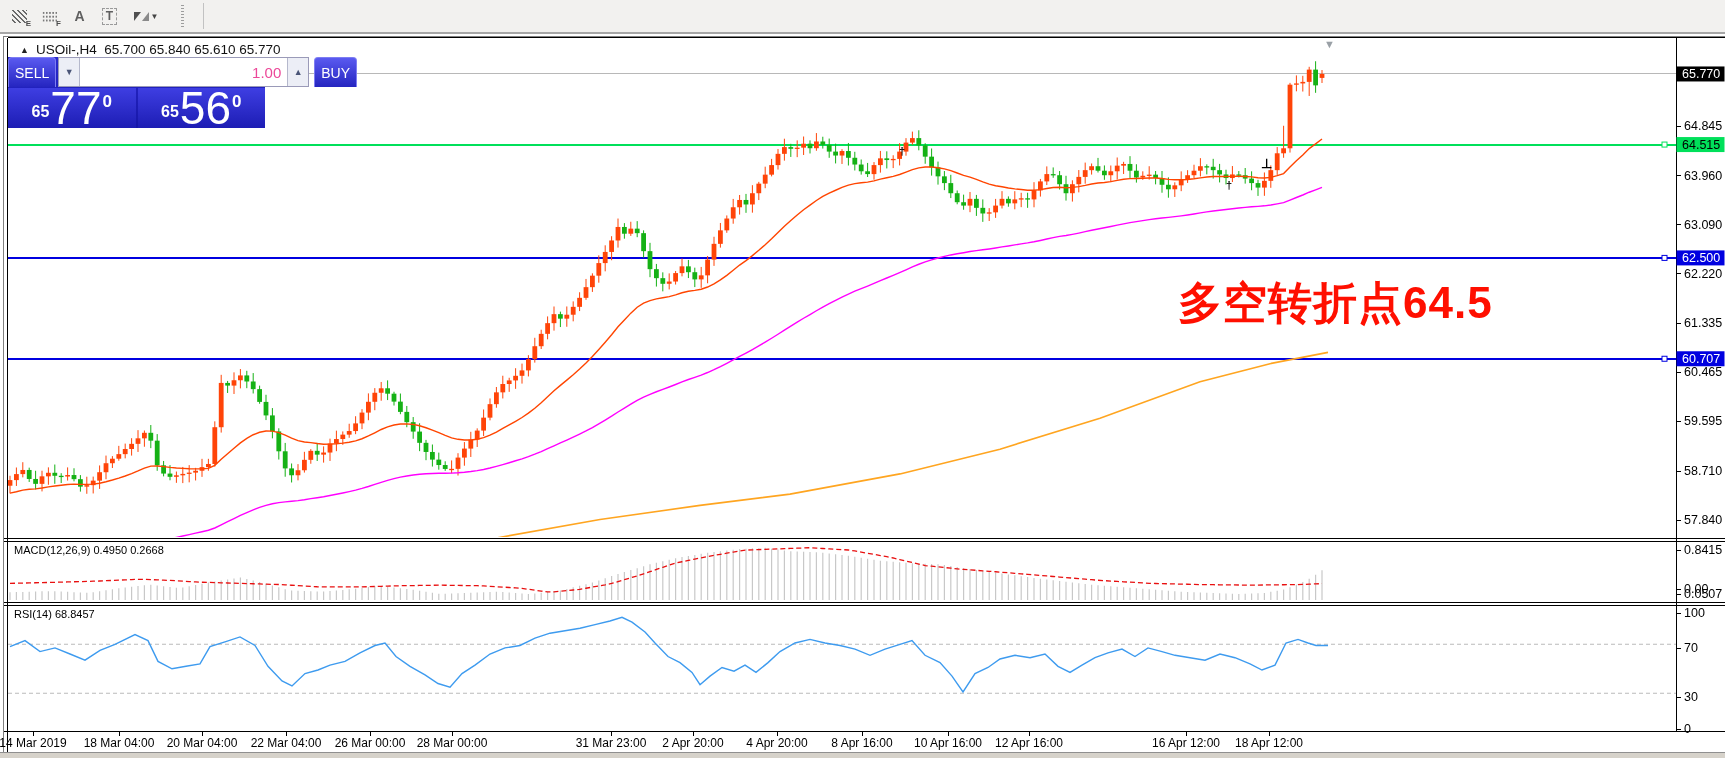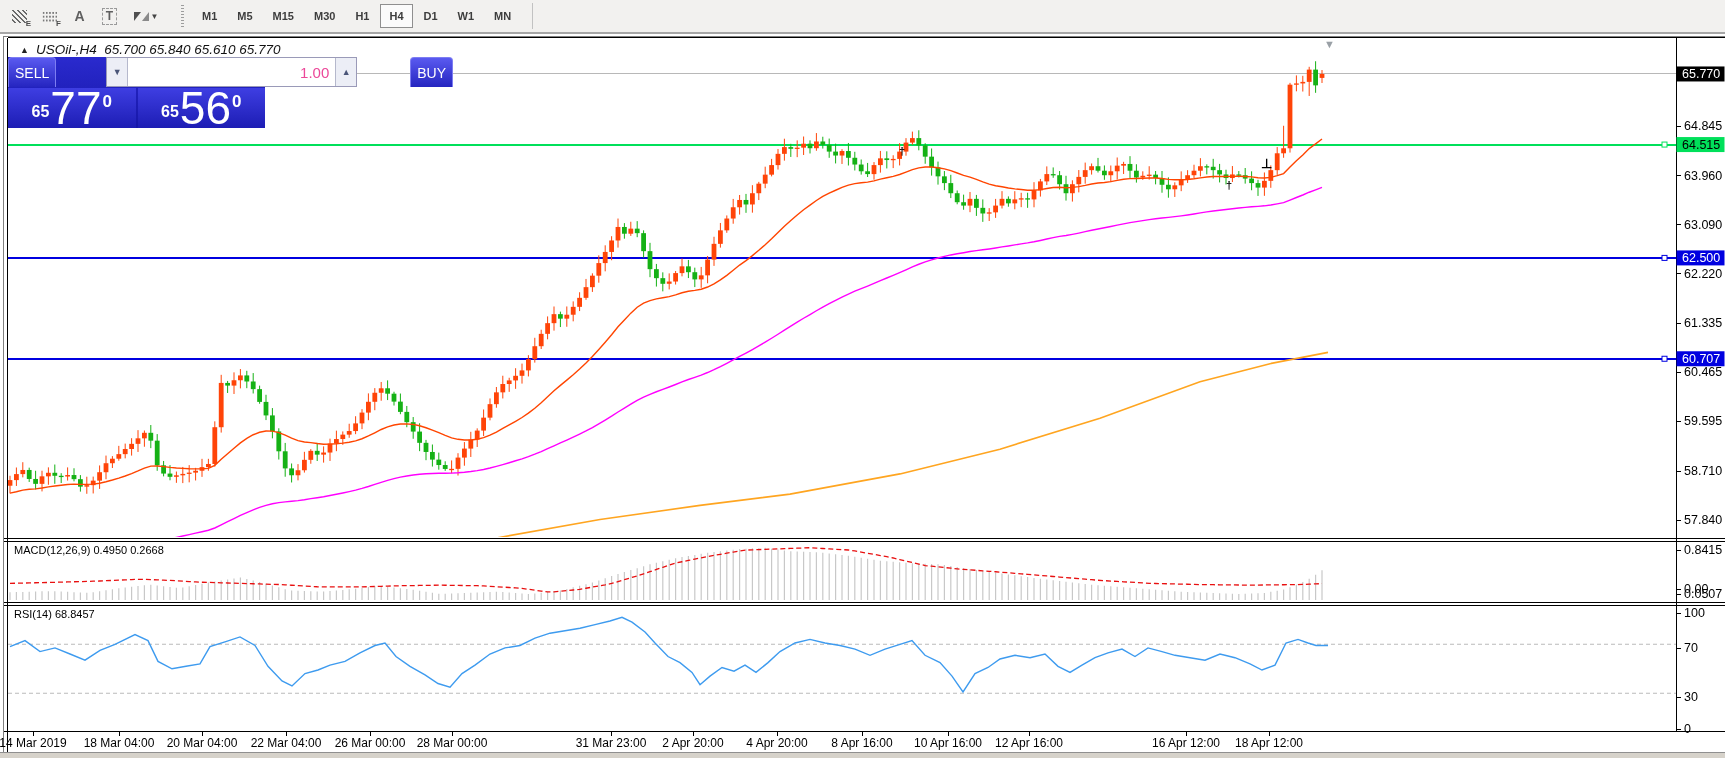--- a/index.html
+++ b/index.html
@@ -24,34 +24,34 @@
              background:repeating-linear-gradient(180deg,#9d9d9d 0 1px,transparent 1px 3px);}
   .tb-sep{width:1px;height:26px;background:#c2c2c2;margin:0 10px;}
   #tf-group{display:flex;align-items:center;}
   .tf-btn{font-size:11px;font-weight:bold;color:#3d3d3d;padding:5px 8px;margin-right:2px;background:transparent;
           border:1px solid transparent;cursor:default;font-family:"Liberation Sans",sans-serif;}
   .tf-btn.active{background:#fbfbfb;border:1px solid #8f8f8f;}
 
   
   svg#cv{position:absolute;left:0;top:0;}
   .chart-title{position:absolute;left:20px;top:42px;font-size:13.5px;color:#111;display:flex;align-items:center;gap:7px;}
-  .chart-title .txt{white-space:pre;font-style:italic;}
+  .chart-title .txt{white-space:pre;}
   .tri{font-size:9px;color:#222;}
 
   .annotation{position:absolute;left:1178px;top:274px;font-size:44px;font-weight:bold;letter-spacing:1px;
               font-family:"Liberation Sans",sans-serif;}
   .ind-label{position:absolute;font-size:11px;color:#000;}
   .macd-label{left:14px;top:544px;}
   .rsi-label{left:14px;top:608px;}
   .marker{position:absolute;font-weight:bold;line-height:1;}
 
   
   .trade-panel{position:absolute;left:8px;top:57px;width:257px;height:71px;
                background:linear-gradient(180deg,#2a2ace,#1717a8);display:flex;flex-direction:column;}
-  .tp-top{display:flex;height:40px;align-items:stretch;gap:48px;}
+  .tp-top{display:flex;height:40px;align-items:stretch;}
   .tp-tab{border:1px solid #7d7df2;border-bottom:none;border-radius:4px 4px 0 0;
           background:linear-gradient(180deg,#5a5af0,#2525c0);color:#fff;font-size:14px;
           font-family:"Liberation Sans",sans-serif;cursor:default;}
   .tp-sell{width:69px;margin-right:2px;}
   .tp-buy{width:60px;margin-left:5px;text-align:center;}
   .tp-vol{display:flex;flex:1;background:#fff;border:1px solid #9a9ab8;box-sizing:border-box;}
   .tp-spin{width:21px;background:#eceef6;border:none;border-right:1px solid #b5b8cc;color:#4a5578;
            font-size:9px;cursor:default;padding:0;}
   .tp-spin:last-child{border-right:none;border-left:1px solid #b5b8cc;}
   .tp-input{flex:1;border:none;outline:none;text-align:right;font-size:15px;padding-right:6px;min-width:0;
@@ -818,31 +818,20 @@
       <span class="glyph-t">T</span>
     </div>
     <div class="tool-btn" style="width:40px">
       <span class="arrows-icon">
           <span class="arr-up"></span>
           <span class="arr-dn"></span>
         </span>
       <span class="caret">▼</span>
     </div>
     <div class="tb-handle"></div>
-    <div id="tf-group">
-        <button class="tf-btn">M1</button>
-        <button class="tf-btn">M5</button>
-        <button class="tf-btn">M15</button>
-        <button class="tf-btn">M30</button>
-        <button class="tf-btn">H1</button>
-        <button class="tf-btn active">H4</button>
-        <button class="tf-btn">D1</button>
-        <button class="tf-btn">W1</button>
-        <button class="tf-btn">MN</button>
-      </div>
     <div class="tb-sep"></div>
   </div>
 
   <div class="chart-title">
     <span class="tri">▲</span>
     <span class="txt">USOil-,H4  65.700 65.840 65.610 65.770</span>
   </div>
 
   <div class="trade-panel">
     <div class="tp-top">
@@ -861,20 +850,21 @@
         <span class="tp-sup">0</span>
       </div>
       <div class="tp-price">
         <span class="tp-small">65</span>
         <span class="tp-big">56</span>
         <span class="tp-sup">0</span>
       </div>
     </div>
   </div>
 
+  <div class="annotation" style="color: rgb(255, 15, 0);">多空转折点64.5</div>
   <div class="ind-label macd-label">MACD(12,26,9) 0.4950 0.2668</div>
   <div class="ind-label rsi-label">RSI(14) 68.8457</div>
   <div id="markers">
       <div class="marker" style="position: absolute; left: 899px; top: 146px; color: rgb(0, 0, 0); font-size: 11px;">†</div>
       <div class="marker" style="position: absolute; left: 1226px; top: 180px; color: rgb(0, 0, 0); font-size: 11px;">†</div>
       <div class="marker" style="position: absolute; left: 1261px; top: 157px; color: rgb(0, 0, 0); font-size: 13px;">⊥</div>
       <div class="marker" style="position: absolute; left: 1324px; top: 39px; color: rgb(154, 160, 166); font-size: 11px;">▼</div>
     </div>
 
 </div>

